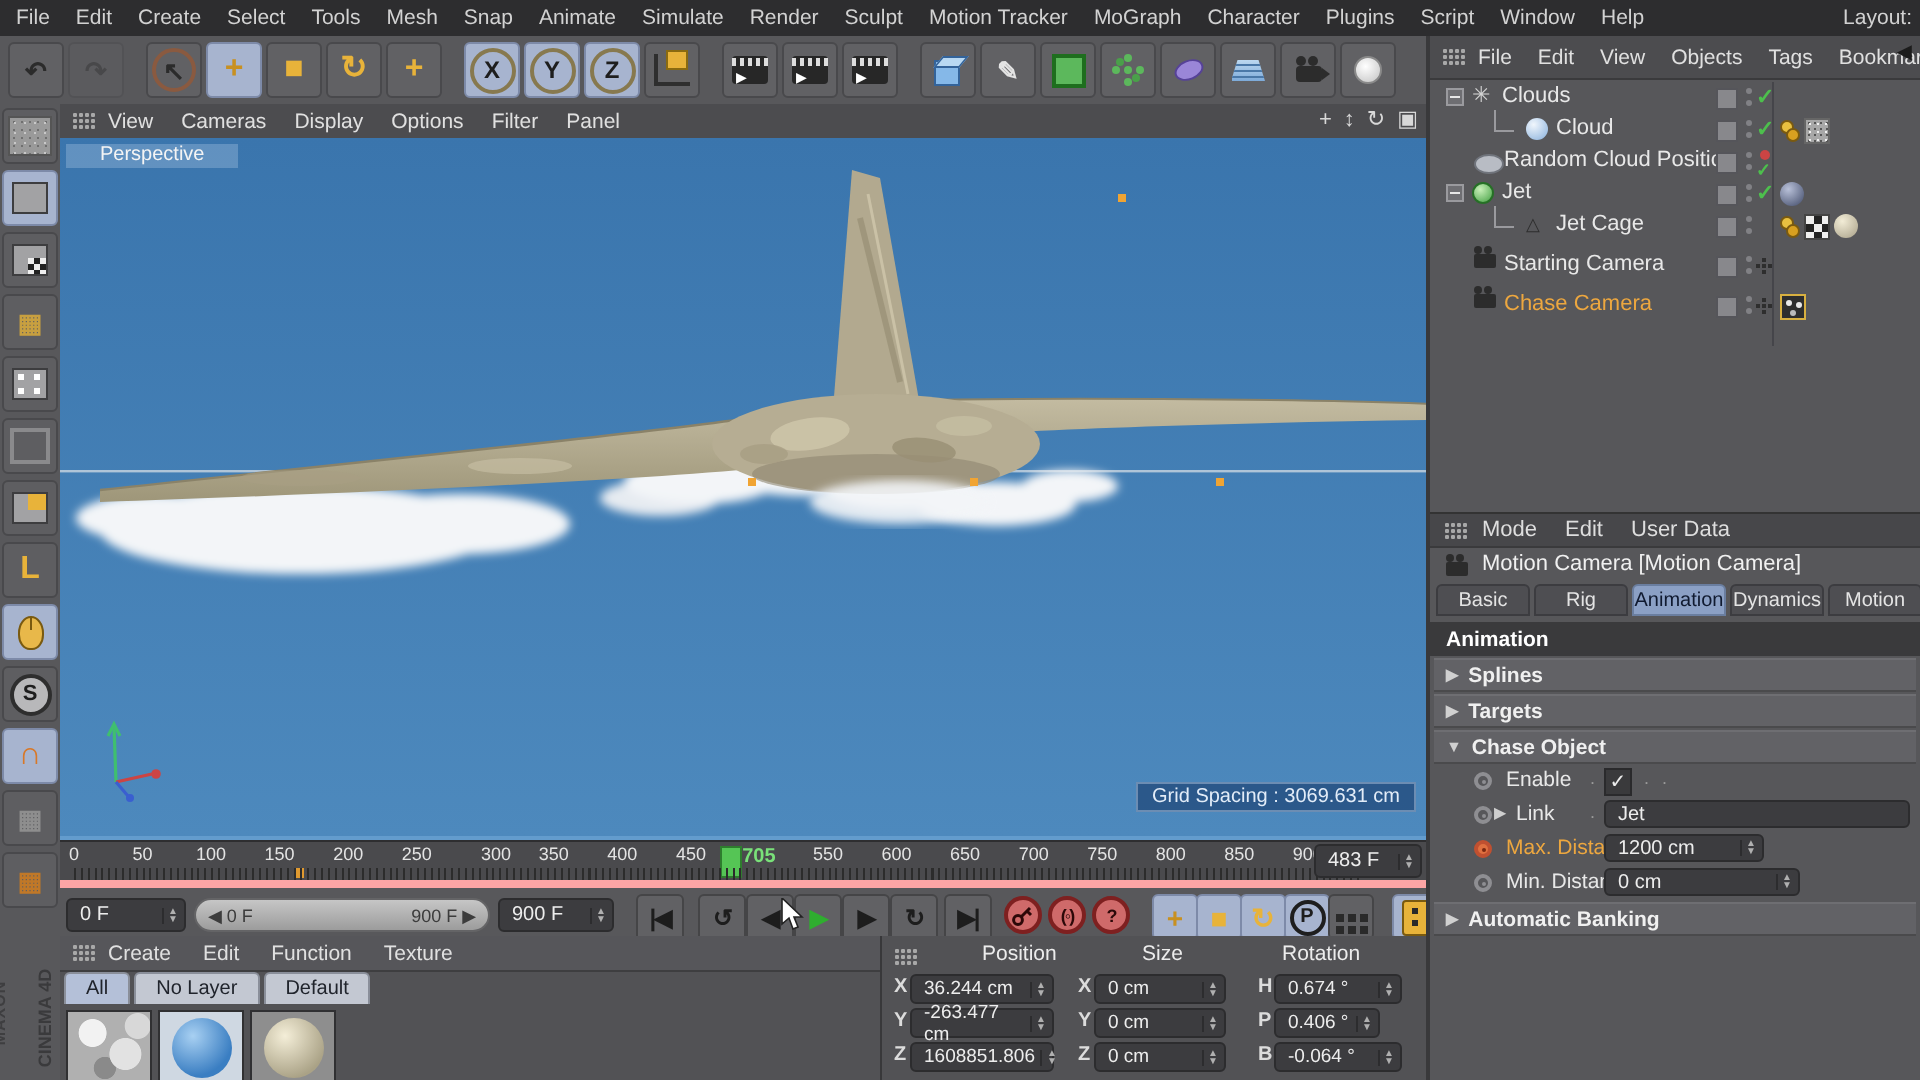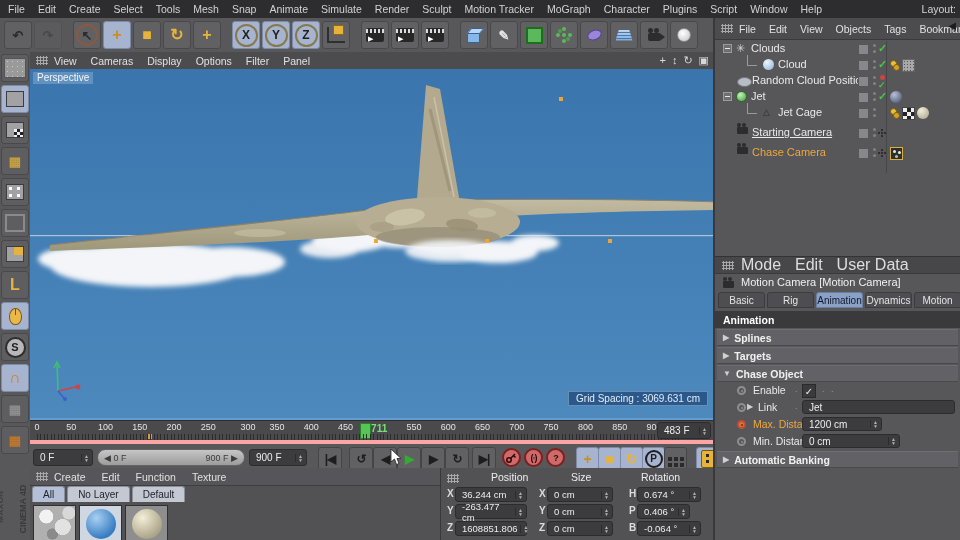--- a/index.html
+++ b/index.html
@@ -68,21 +68,21 @@
   #vp-header{position:absolute;left:0;top:0;right:0;height:17px;background:#4c4c4f;border-bottom:1px solid #38383a;
              display:flex;align-items:center;gap:14px;font-size:10.5px;color:#e0e0e0;padding-left:24px;}
   #vp-header .grid-ic{position:absolute;left:6px;top:4px;}
   .grid-ic{width:12px;height:9px;background-image:radial-gradient(#a8a8a8 1px,transparent 1.2px);background-size:3px 3px;}
   #vp-right-icons{position:absolute;right:4px;top:0;height:17px;display:flex;gap:6px;align-items:center;}
   #vp-right-icons .glyph{font-size:11px;color:#d8d8d8;font-weight:normal;}
   #vp-canvas{position:absolute;left:0;top:17px;right:0;bottom:0;overflow:hidden;
              background:linear-gradient(#3a75ad,#4d89bd);border-bottom:2px solid #639ccd;}
   #vp-canvas svg{position:absolute;left:0;top:0;}
   #perspective-label{position:absolute;left:3px;top:3px;background:rgba(200,220,240,.28);color:#f4f4f4;
-             font-size:10px;padding:0 4px 1px;text-align:center;}
+             font-size:10px;padding:0 17px 1px;text-align:center;}
   #grid-label{position:absolute;right:5px;bottom:12px;background:rgba(22,56,105,.6);color:#e2ecf8;
              font-size:10px;padding:1px 7px;border:1px solid rgba(230,240,255,.35);}
   
   #ruler{position:absolute;left:30px;top:420px;width:683px;height:20px;background:#4a4a4d;border-top:1px solid #2e2e30;}
   #ruler-strip{position:absolute;left:0;top:0;width:652px;height:20px;overflow:hidden;}
   #ruler-strip::after{content:"";position:absolute;left:7px;right:0;bottom:1px;height:6px;
       background:repeating-linear-gradient(90deg,#2c2c2c 0 1px,transparent 1px 3.43px);}
   .tick-label{position:absolute;top:1px;font-size:9px;color:#e4e4e4;transform:translateX(-50%);}
   #frame-marker{position:absolute;top:2px;width:9px;height:14px;background:#55c555;border:1px solid #2e7d2e;}
   #frame-marker-label{position:absolute;top:2px;font-size:10px;font-weight:bold;color:#79e079;}
@@ -180,21 +180,21 @@
       background-image:radial-gradient(#f0f0f0 20%,transparent 21%),radial-gradient(#565656 20%,transparent 21%);background-size:4px 4px,3px 3px;}
   .tag-phong{width:12px;height:12px;border-radius:50%;background:radial-gradient(circle at 35% 30%,#b8c0d8,#404a68);}
   .tag-checker{width:13px;height:13px;background-color:#eee;border:1px solid #444;box-sizing:border-box;
       background-image:linear-gradient(45deg,#222 25%,transparent 25%,transparent 75%,#222 75%),linear-gradient(45deg,#222 25%,transparent 25%,transparent 75%,#222 75%);
       background-size:8px 8px;background-position:0 0,4px 4px;}
   .tag-texsphere{width:12px;height:12px;border-radius:50%;background:radial-gradient(circle at 35% 30%,#f2ecd6,#a8a088);}
   .tag-motioncam{width:13px;height:13px;background:#2e2e2e;border:1px solid #d8b040;box-sizing:border-box;position:relative;}
   .tag-motioncam::before{content:"";position:absolute;left:2px;top:2px;width:3px;height:3px;border-radius:50%;background:#e8e8e8;box-shadow:5px 1px #e8e8e8,2px 5px #bbb;}
   
   #am-mode{position:absolute;left:0;top:238px;right:0;height:16px;background:#47474a;border-top:1px solid #333;
-      border-bottom:1px solid #3a3a3c;display:flex;gap:14px;align-items:center;padding-left:26px;font-size:16px;color:#dedede;}
+      border-bottom:1px solid #3a3a3c;display:flex;gap:14px;align-items:center;padding-left:26px;font-size:11px;color:#dedede;}
   #am-mode .grid-ic{position:absolute;left:7px;top:4px;}
   #am-mode-arrow{position:absolute;right:4px;top:2px;color:#1c1c1c;font-size:10px;}
   #am-title{position:absolute;left:0;top:255px;right:0;height:18px;display:flex;align-items:center;gap:7px;
       padding-left:8px;font-size:11px;color:#f0f0f0;}
   #am-tabs{position:absolute;left:3px;top:274px;right:0;height:17px;display:flex;gap:2px;}
   .am-tab{flex:none;width:47px;height:16px;background:#4e4e52;border:1px solid #3c3c40;box-sizing:border-box;
       border-radius:3px 3px 0 0;display:flex;align-items:center;justify-content:center;font-size:10px;color:#e4e4e4;}
   .am-tab.active{background:#8ba0c5;color:#101a30;border-color:#6a7ea0;}
   #am-rows{position:absolute;left:0;top:293px;right:0;}
   .am-header{height:17px;background:#3a3a3c;display:flex;align-items:center;padding-left:8px;
@@ -456,21 +456,21 @@
         <div class="tick-label" style="left: 315.475px;">450</div>
         <div class="tick-label" style="left: 384.025px;">550</div>
         <div class="tick-label" style="left: 418.3px;">600</div>
         <div class="tick-label" style="left: 452.575px;">650</div>
         <div class="tick-label" style="left: 486.85px;">700</div>
         <div class="tick-label" style="left: 521.125px;">750</div>
         <div class="tick-label" style="left: 555.4px;">800</div>
         <div class="tick-label" style="left: 589.675px;">850</div>
         <div class="tick-label" style="left: 623.95px;">900</div>
         <div id="frame-marker" style="left: 330.096px;"></div>
-        <div id="frame-marker-label" style="left: 341.096px;">711</div>
+        <div id="frame-marker-label" style="left: 341.096px;">705</div>
         <div id="orange-key" style="left: 116.68px;"></div>
       </div>
     <div class="fld" id="current-frame-field">
       <span class="val">483 F</span>
       <span class="spin">
           <span>▲</span>
           <span>▼</span>
         </span>
     </div>
   </div>
@@ -695,21 +695,21 @@
           <div class="layer-sq"></div>
           <div class="vdots"></div>
           <div class="tags">
             <div class="tag tag-xpresso"></div>
             <div class="tag tag-checker"></div>
             <div class="tag tag-texsphere"></div>
           </div>
         </div>
         <div class="orow">
           <div class="oicon ic-cam" style="left: 22px;"></div>
-          <div class="olabel" style="left: 37px; text-decoration: underline;">Starting Camera</div>
+          <div class="olabel" style="left: 37px;">Starting Camera</div>
           <div class="layer-sq"></div>
           <div class="vdots"></div>
           <div class="st st-target"></div>
           <div class="tags"></div>
         </div>
         <div class="orow selected">
           <div class="oicon ic-cam" style="left: 22px;"></div>
           <div class="olabel" style="left: 37px;">Chase Camera</div>
           <div class="layer-sq"></div>
           <div class="vdots"></div>

